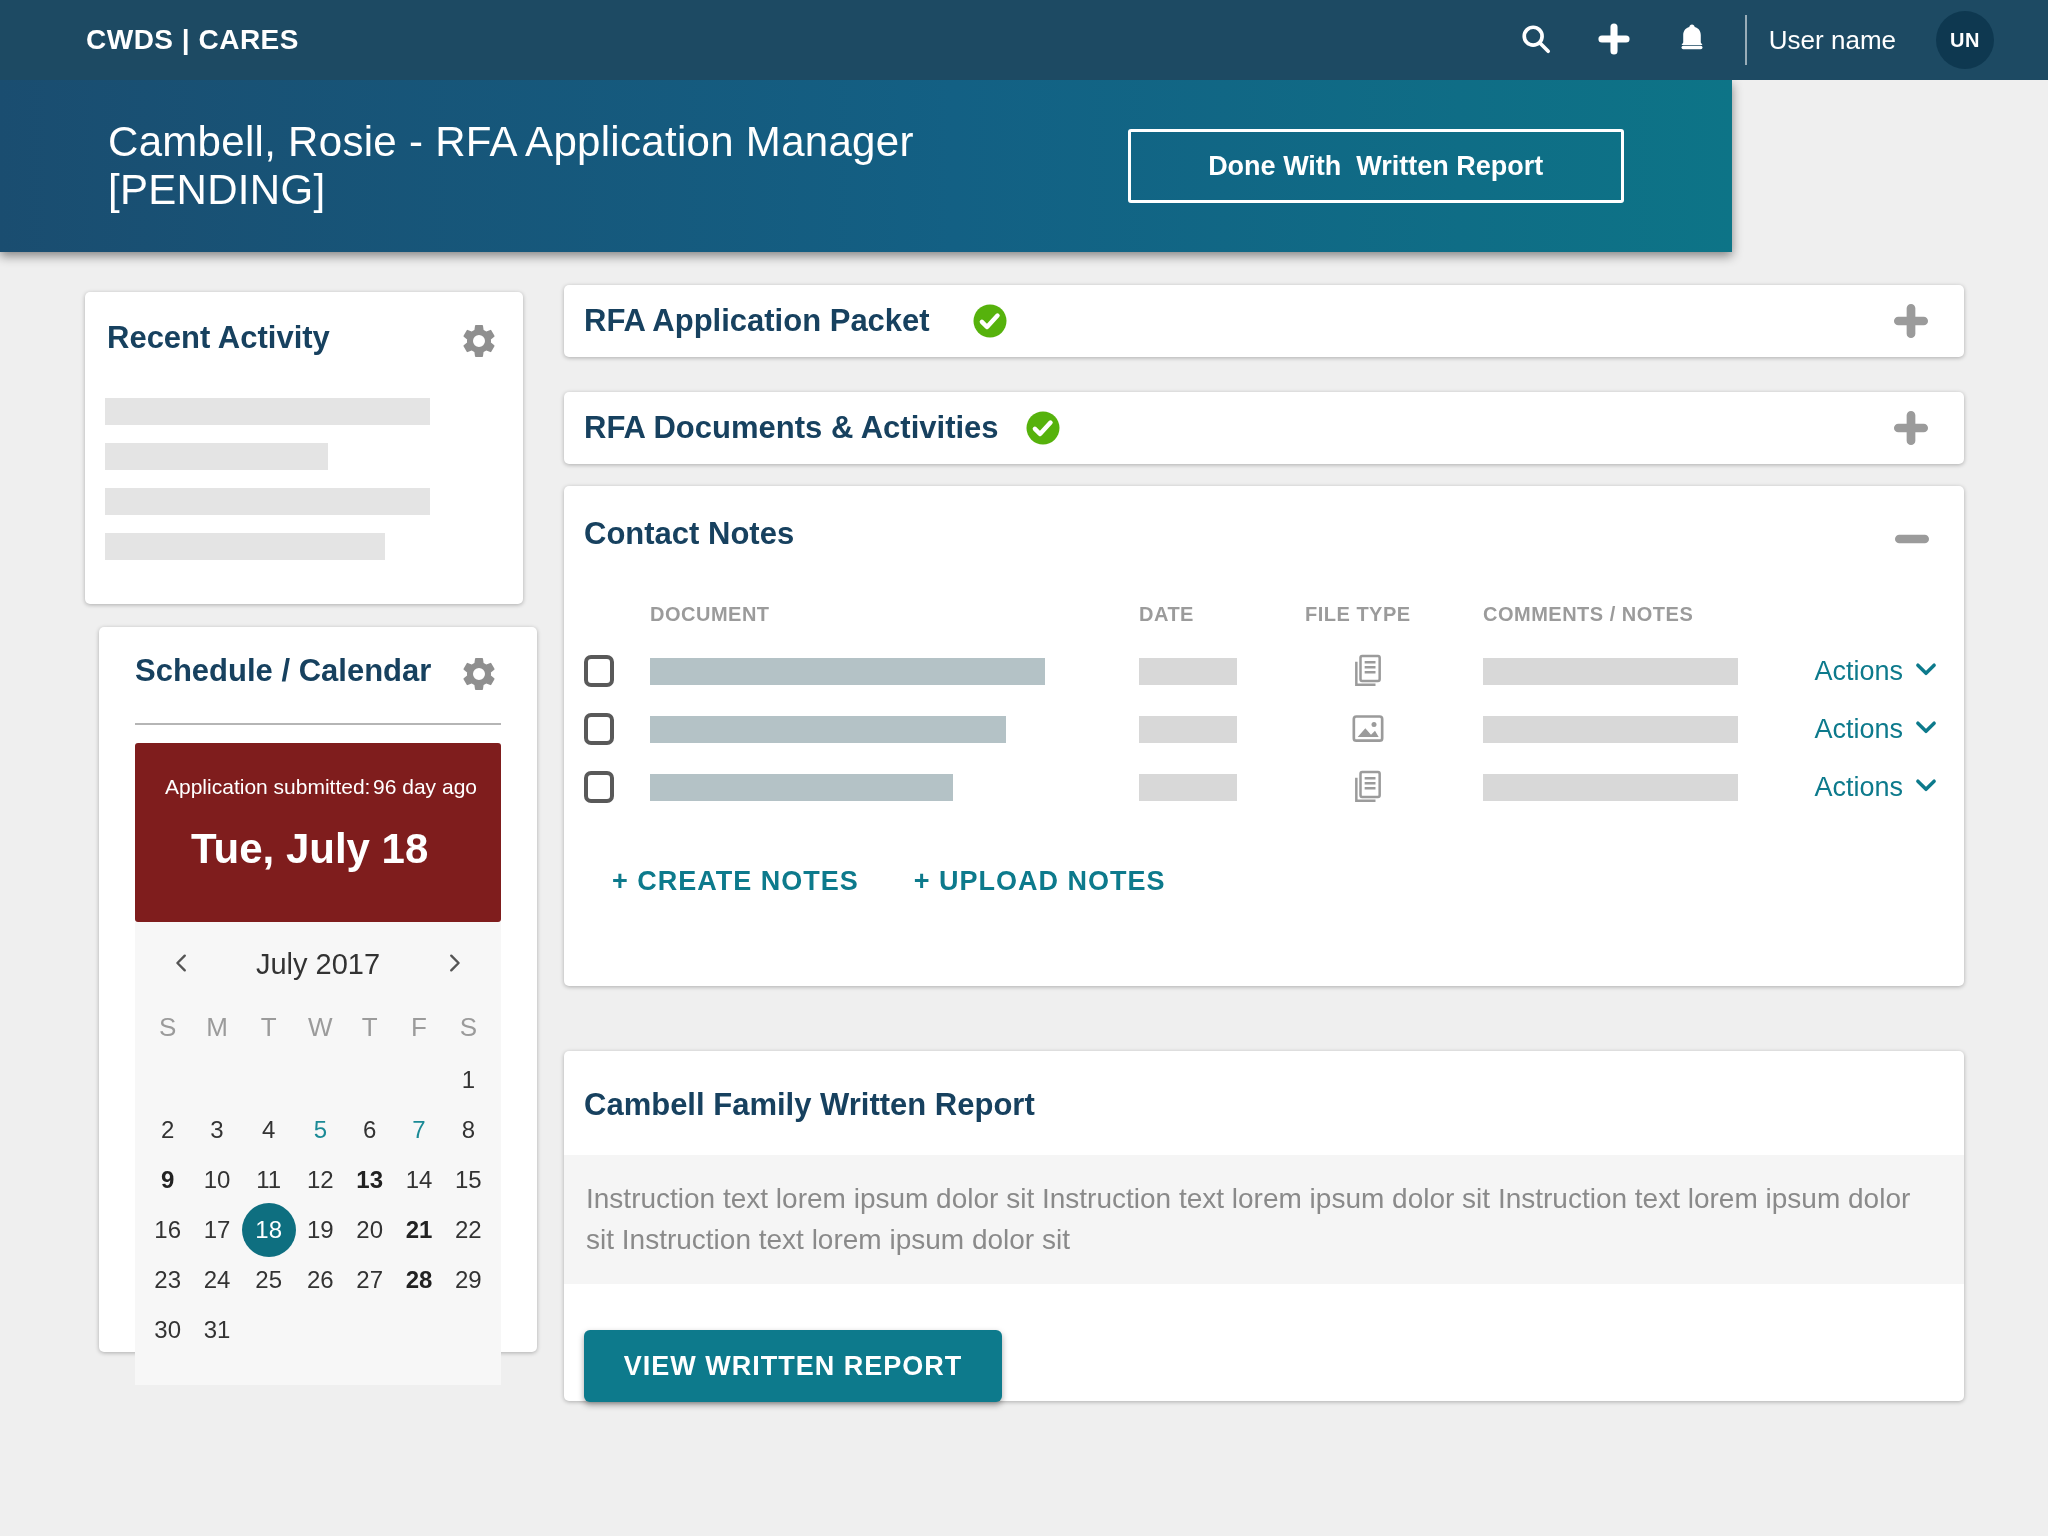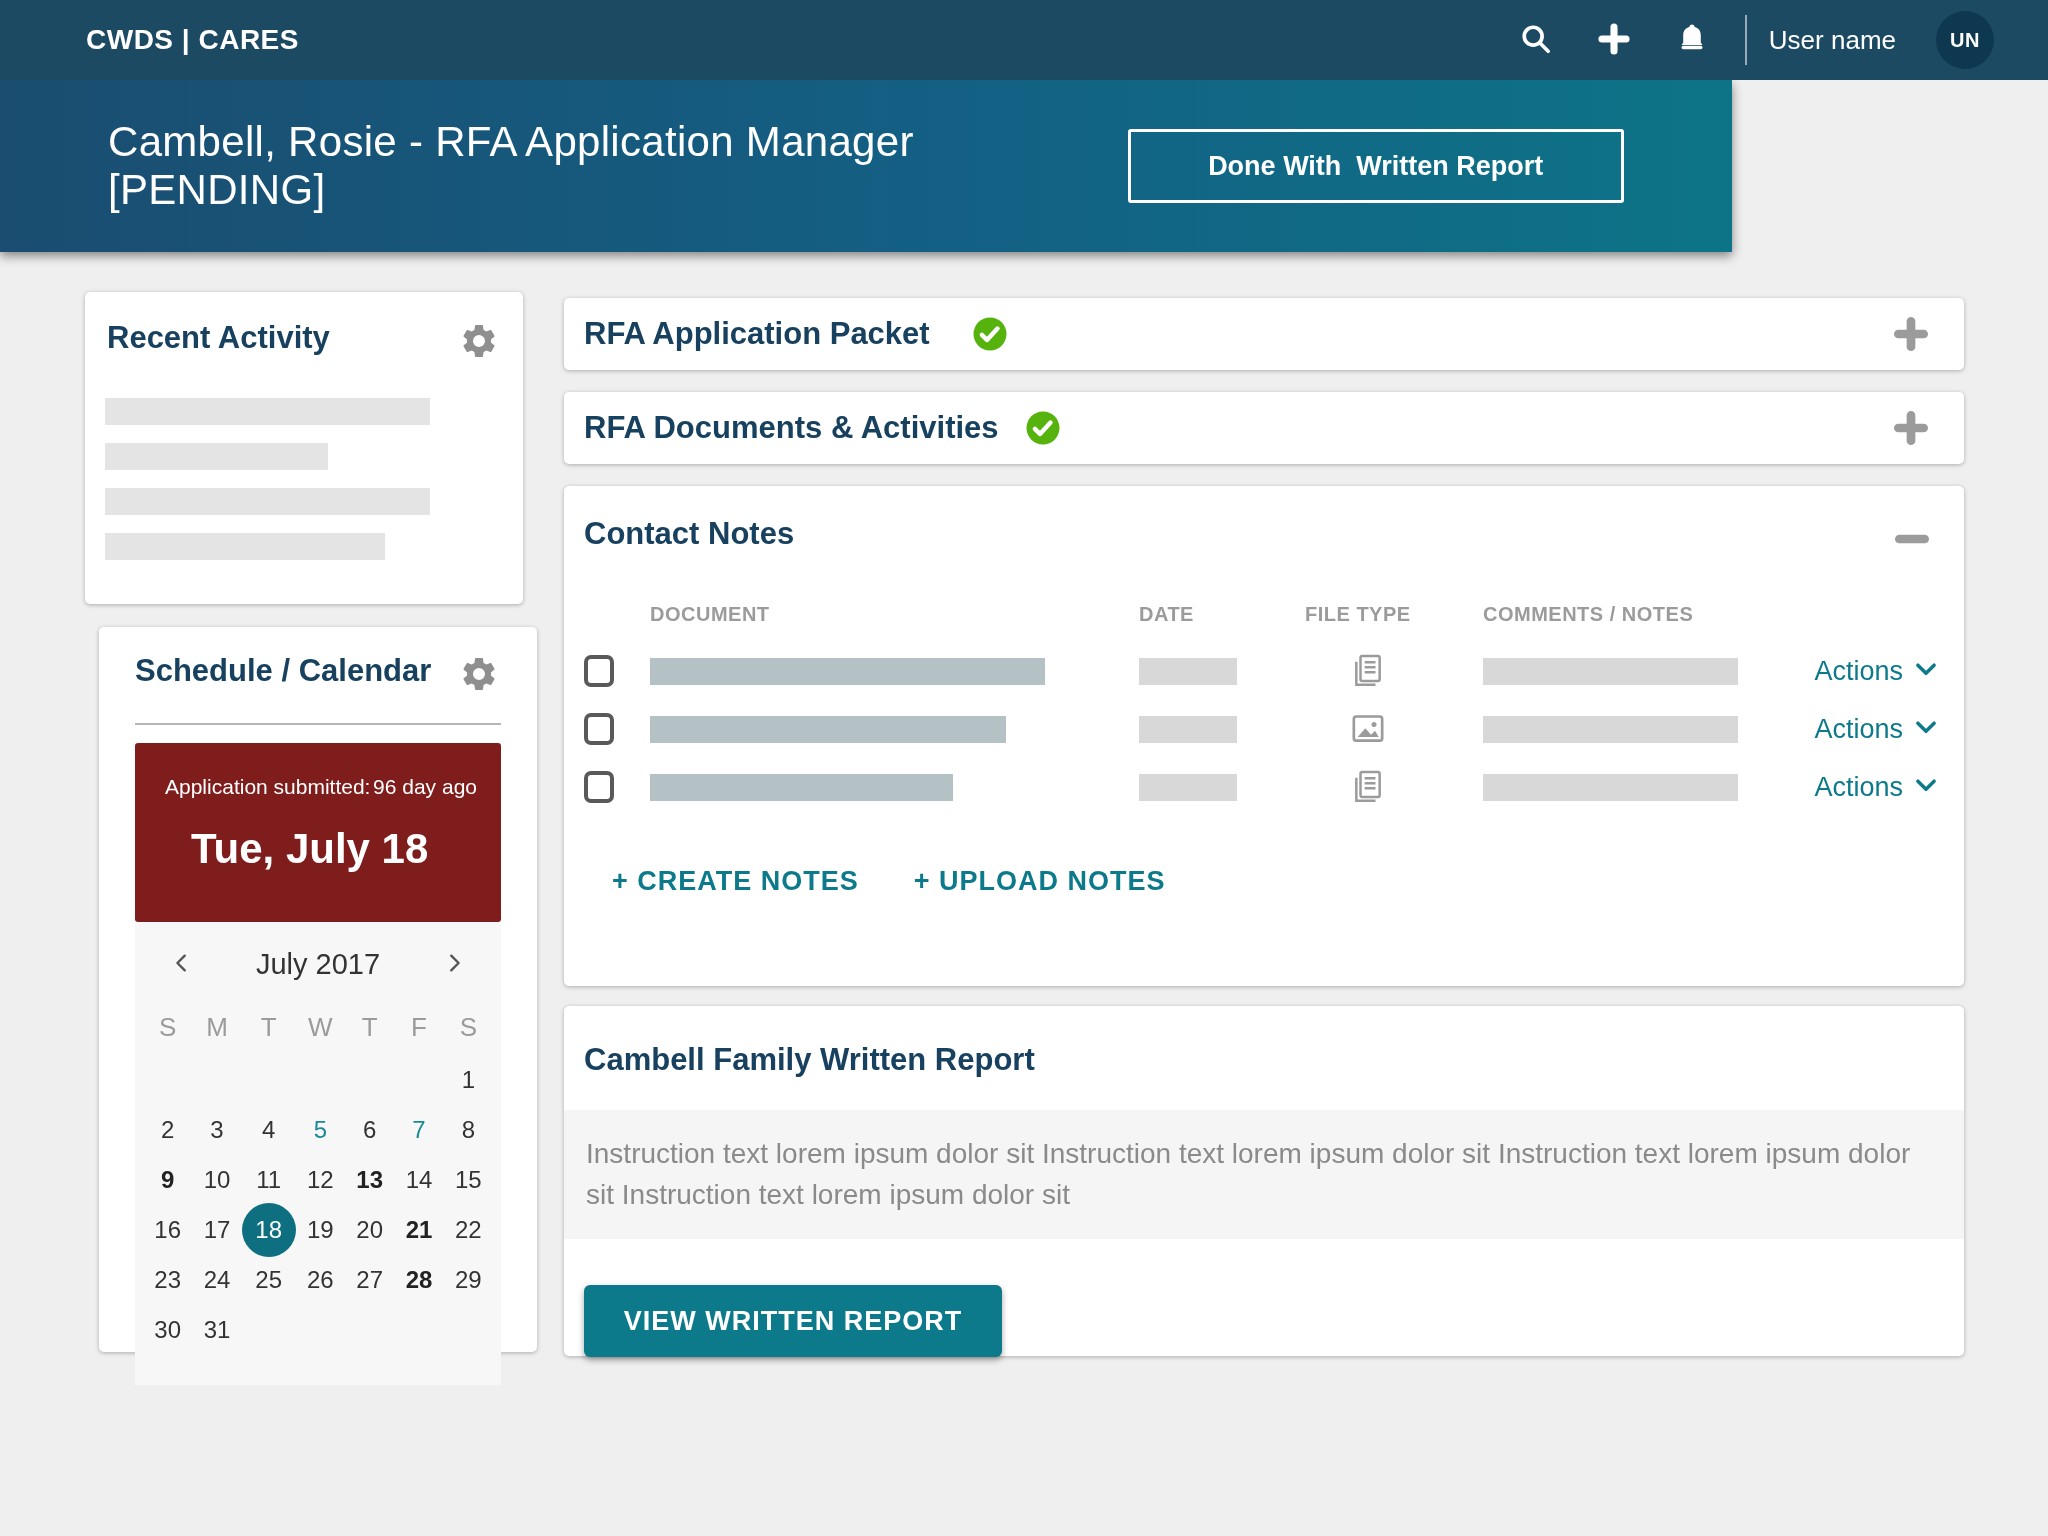--- a/index.html
+++ b/index.html
@@ -96,21 +96,21 @@
     display:flex; align-items:center; justify-content:center;
   }
 
   
   .rightcard { left:564px; width:1400px; }
   .secbar { height:72px; display:flex; align-items:center; padding:0 26px 0 20px; }
   .secbar .card-title { margin-right:26px; }
   .check-icon svg { width:36px; height:36px; display:block; }
   .toggle-btn { margin-left:auto; background:none; border:none; cursor:pointer; width:46px; height:46px; }
   .toggle-btn svg { width:38px; height:38px; display:block; }
-  #secbar-1 { top:298px;gap:16px; }
+  #secbar-1 { top:285px;gap:16px; }
   #secbar-2 { top:392px; }
 
   
   .notes { top:486px; height:500px; padding:30px 25px 0 20px; }
   .notes-head { display:flex; justify-content:space-between; align-items:flex-start; }
   .notes-table { margin-top:30px; }
   .notes-grid-row {
     display:grid;
     grid-template-columns:66px 489px 166px 178px 330px 1fr;
     align-items:center; height:58px;
@@ -129,21 +129,21 @@
   .actions-cell { justify-self:end; display:flex; align-items:center; gap:10px; cursor:pointer; }
   .actions-label { color:#0d7a8c; font-size:27px; }
   .actions-cell svg { width:26px; height:26px; }
   .notes-links { display:flex; gap:55px; margin-top:50px; margin-left:28px; }
   .note-link {
     background:none; border:none; cursor:pointer; font-family:inherit;
     color:#0d7a8c; font-size:27px; font-weight:bold; letter-spacing:1px;
   }
 
   
-  .report { top:1006px; height:350px; padding:36px 0 0 0; }
+  .report { top:1051px; height:350px; padding:36px 0 0 0; }
   .report .card-title { margin-left:20px; }
   .report-instr {
     margin-top:32px; background:#f5f5f5; padding:24px 22px; 
     font-size:28px; color:#8a8a8a; line-height:1.45; width:100%;
   }
   .report-btn {
     margin:46px 0 0 20px; width:418px; height:72px;
     background:#0d7a8c; border:none; border-radius:6px;
     color:#fff; font-size:27px; font-weight:bold; letter-spacing:1px;
     cursor:pointer; box-shadow:0 3px 6px rgba(0,0,0,.35); font-family:inherit;

